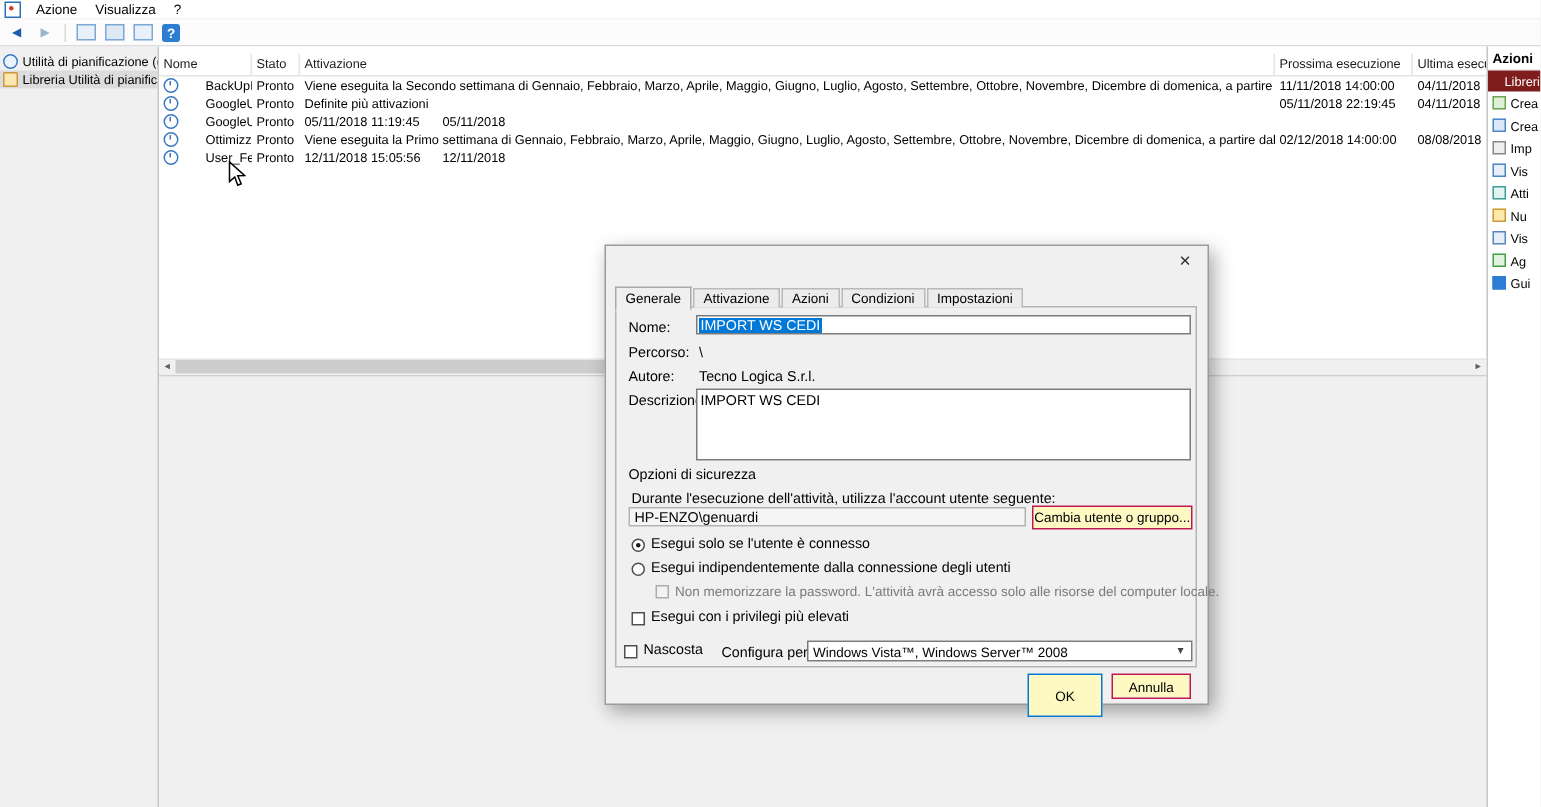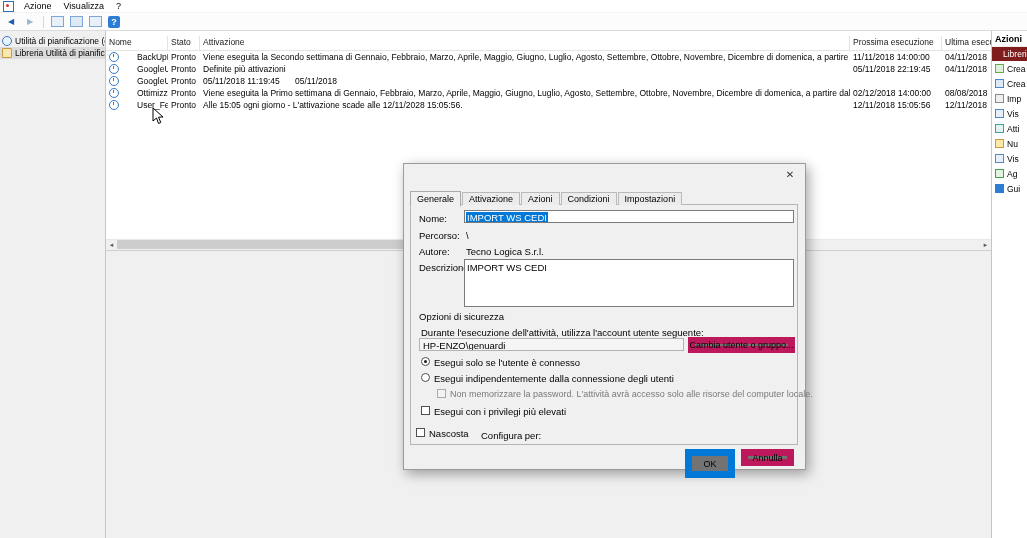--- a/index.html
+++ b/index.html
@@ -79,24 +79,24 @@
   .tab-page{position:absolute;left:6px;right:7px;top:40px;height:241px;background:#f0f0f0;
     border:1px solid #b5b5b5;box-sizing:border-box;z-index:1}
   .abs{position:absolute}
   .lbl{font-size:9.5px;white-space:nowrap}
   .text-input{background:#fff;border:1px solid #7a7a7a;height:13px;line-height:13px;font-size:9.5px;
     padding:0 1px;box-sizing:border-box;overflow:hidden;white-space:nowrap}
   .sel-text{background:#0078d7;color:#fff;padding:0 1px}
   .desc-box{background:#fff;border:1px solid #7a7a7a;box-sizing:border-box;padding:2px;font-size:9.5px}
   .account-field{background:#f5f5f5;border:1px solid #b3b3b3;height:13px;line-height:13px;
     padding:0 3px;font-size:9.5px;box-sizing:border-box;overflow:hidden;white-space:nowrap}
-  .btn{background:#737373;border:7px solid #be185d;display:flex;align-items:center;justify-content:center;
+  .btn{background:#fef9c3;border:1px solid #be185d;display:flex;align-items:center;justify-content:center;
     font-size:9px;box-sizing:border-box;white-space:nowrap}
   .btn.default{border-color:#0078d7}
-  .opt-row{display:flex;align-items:flex-start;gap:4px;white-space:nowrap}
+  .opt-row{display:flex;align-items:flex-end;gap:4px;white-space:nowrap}
   .radio{width:9px;height:9px;border:1px solid #4f4f4f;border-radius:50%;background:#fff;flex:none;position:relative;box-sizing:border-box}
   .radio.on::after{content:"";position:absolute;left:2px;top:2px;width:3px;height:3px;border-radius:50%;background:#1a1a1a}
   .checkbox{width:9px;height:9px;border:1px solid #4f4f4f;background:#fff;flex:none;box-sizing:border-box}
   .checkbox.disabled{border-color:#ababab;background:#f3f3f3}
   .disabled-text{color:#7a7a7a}
   .combo{background:#fff;border:1px solid #7a7a7a;height:14px;line-height:14px;font-size:9px;
     padding:0 14px 0 3px;box-sizing:border-box;position:relative;overflow:hidden;white-space:nowrap}
   .combo-arrow{position:absolute;right:1px;top:0;width:12px;height:12px;display:flex;align-items:center;
     justify-content:center;font-size:8px;color:#444}
   
@@ -223,23 +223,20 @@
           </div>
       </div>
       <div class="lrow">
         <div class="cell c-nome">
             <span class="task-icon"></span>
             <span>User_Feed_S...</span>
           </div>
         <div class="cell c-stato">
             <span>Pronto</span>
           </div>
-        <div class="cell c-att">
-            <span>Alle 15:05 ogni giorno - L'attivazione scade alle 12/11/2028 15:05:56.</span>
-          </div>
         <div class="cell c-pross">
             <span>12/11/2018 15:05:56</span>
           </div>
         <div class="cell c-ult">
             <span>12/11/2018</span>
           </div>
       </div>
 
       <div class="hscroll">
         <span class="scroll-btn">◄</span>
@@ -342,20 +339,24 @@
     <div class="abs opt-row" style="left:10px;top:201px">
       <span class="checkbox"></span>
       <span class="lbl">Esegui con i privilegi più elevati</span>
     </div>
 
     <div class="abs opt-row" style="left:5px;top:223px">
       <span class="checkbox"></span>
       <span class="lbl">Nascosta</span>
     </div>
     <span class="abs lbl" style="left:70px;top:225px">Configura per:</span>
+    <div class="abs combo" style="left:127px;top:222px;width:257px">
+      <span>Windows Vista™, Windows Server™ 2008</span>
+      <span class="combo-arrow">▾</span>
+    </div>
   </div>
 
   <div class="abs btn default" style="left:281px;top:285px;width:50px;height:29px">OK</div>
   <div class="abs btn" style="left:337px;top:285px;width:53px;height:17px">Annulla</div>
 </div>
 
 <div class="cursor">
   <svg width="12" height="18" viewBox="0 0 12 18">
     <path d="M1 1 L1 14 L4.5 11 L6.5 16.5 L8.8 15.5 L6.5 10.2 L11 10 Z" fill="#fff" stroke="#000" stroke-width="1"></path>
   </svg>

